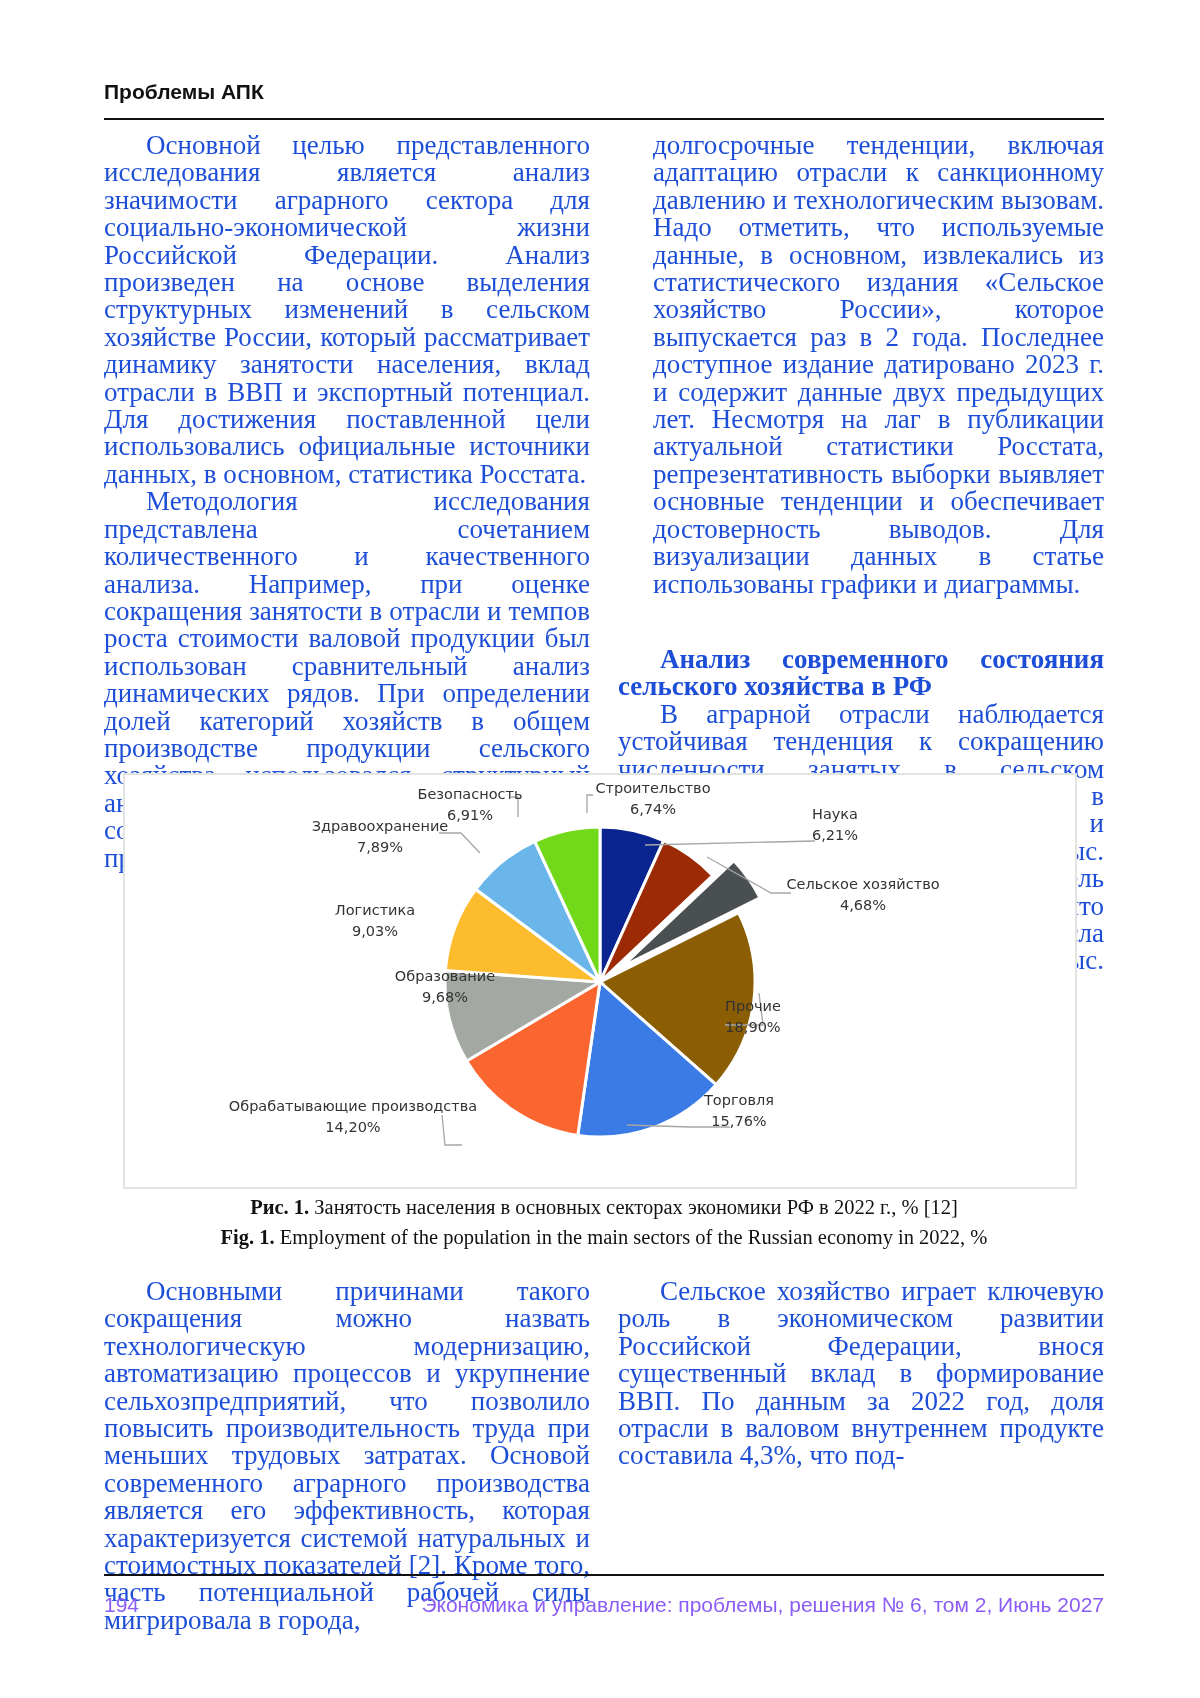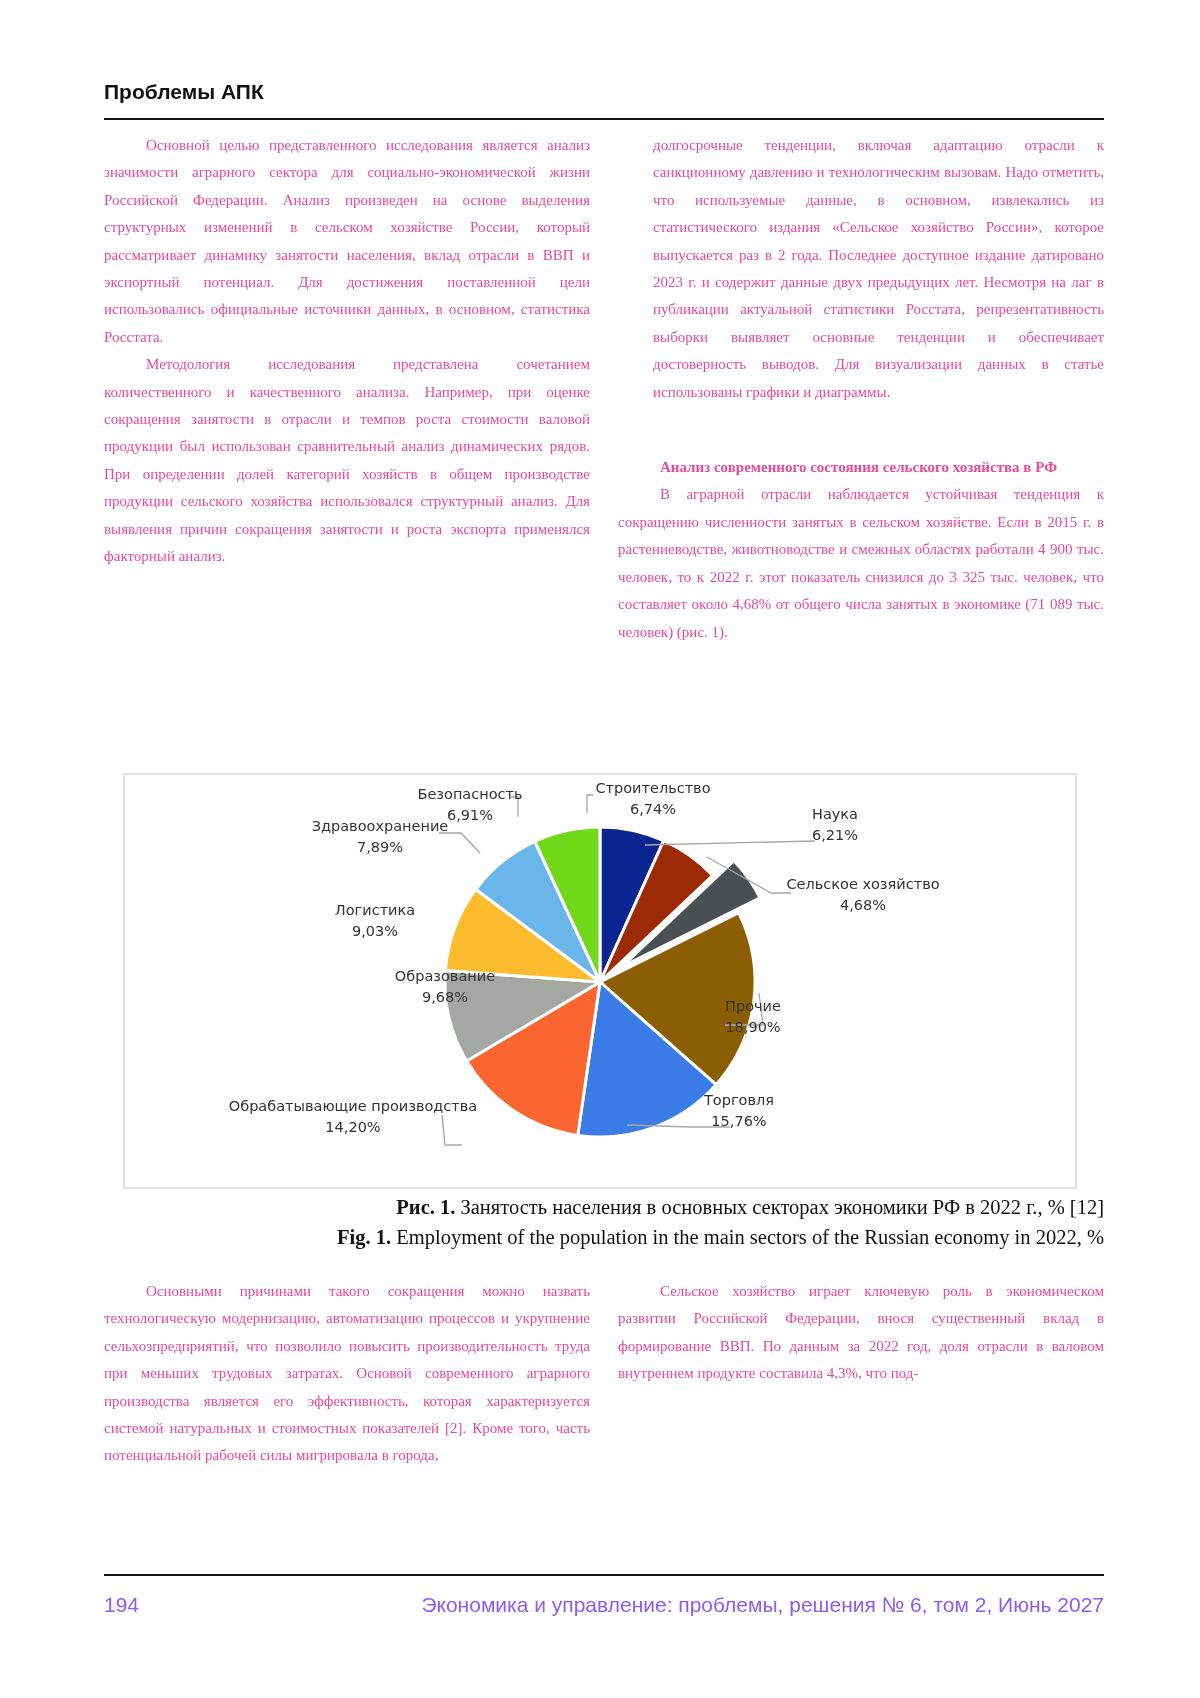--- a/index.html
+++ b/index.html
@@ -7,37 +7,37 @@
   .page { position: absolute; left: 0; top: 0; width: 1200px; height: 1334px; }
   .running-head {
     position: absolute; left: 104px; top: 80px;
     font-family: "Liberation Sans", sans-serif; font-weight: bold; font-size: 21px; color: #111;
   }
   .rule { position: absolute; left: 104px; width: 1000px; height: 2px; background: #111; }
   .rule.top { top: 118px; }
   .rule.bottom { top: 1574px; }
   .col {
     position: absolute; width: 486px;
-    font-family: "Liberation Serif", serif; font-size: 15px; line-height: 27.4px; color: #ec4899;
+    font-family: "Liberation Serif", serif; font-size: 27px; line-height: 27.4px; color: #1d4ed8;
     text-align: justify;
   }
   .col p { margin: 0; text-indent: 42px; hyphens: manual; }
   .col p.noindent { text-indent: 0; margin-left: 35px; }
   .col p.heading { font-weight: bold; text-indent: 42px; margin-top: 48px; }
   .col-left-top { left: 104px; top: 132px; }
   .col-right-top { left: 618px; top: 132px; }
   .col-left-bottom { left: 104px; top: 1278px; }
   .col-right-bottom { left: 618px; top: 1278px; }
   .chart-frame {
     position: absolute; left: 123px; top: 773px; width: 954px; height: 416px;
     border: 2px solid #e2e4e2; box-sizing: border-box; background: #fff;
   }
   .chart-frame svg { position: absolute; left: 0; top: 0; }
   .caption {
-    position: absolute; left: 104px; width: 1000px; text-align: right;
+    position: absolute; left: 104px; width: 1000px; text-align: center;
     font-family: "Liberation Serif", serif; font-size: 20.5px; color: #111;
   }
   .caption b { font-weight: bold; }
   .caption.ru { top: 1196px; }
   .caption.en { top: 1226px; }
   .footer {
     position: absolute; top: 1593px; font-family: "Liberation Sans", sans-serif; font-size: 21px; color: #8b5cf6;
   }
   .footer.page-num { left: 104px; }
   .footer.journal { right: 96px; }

